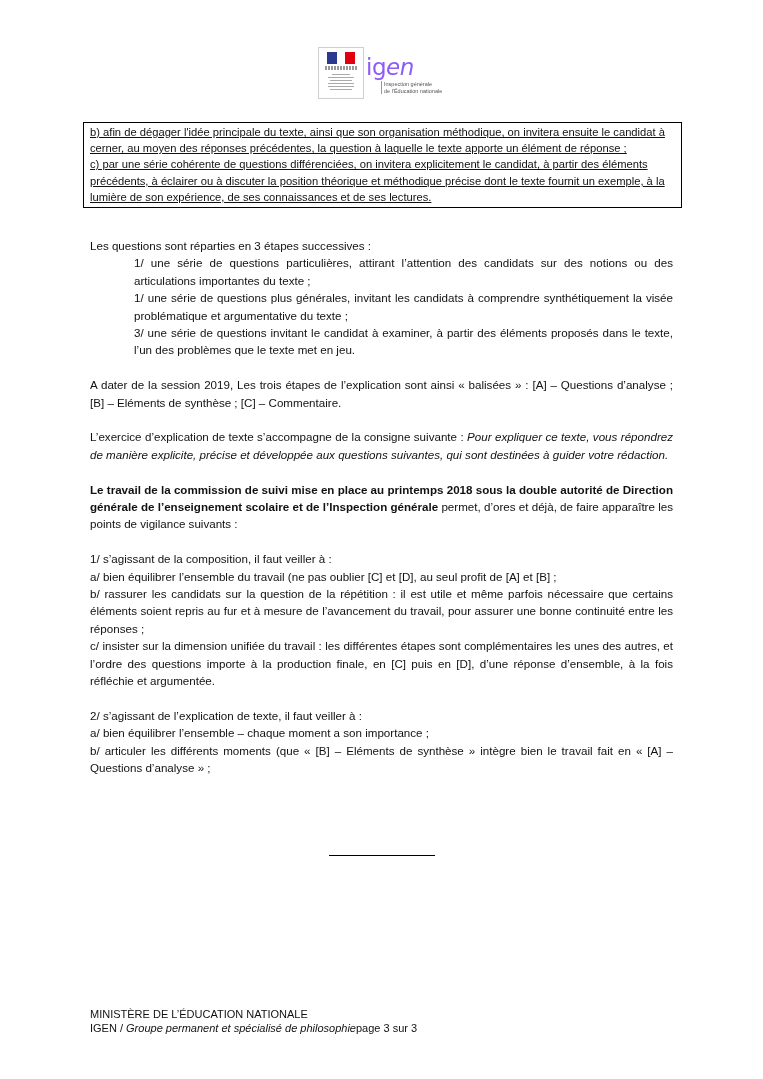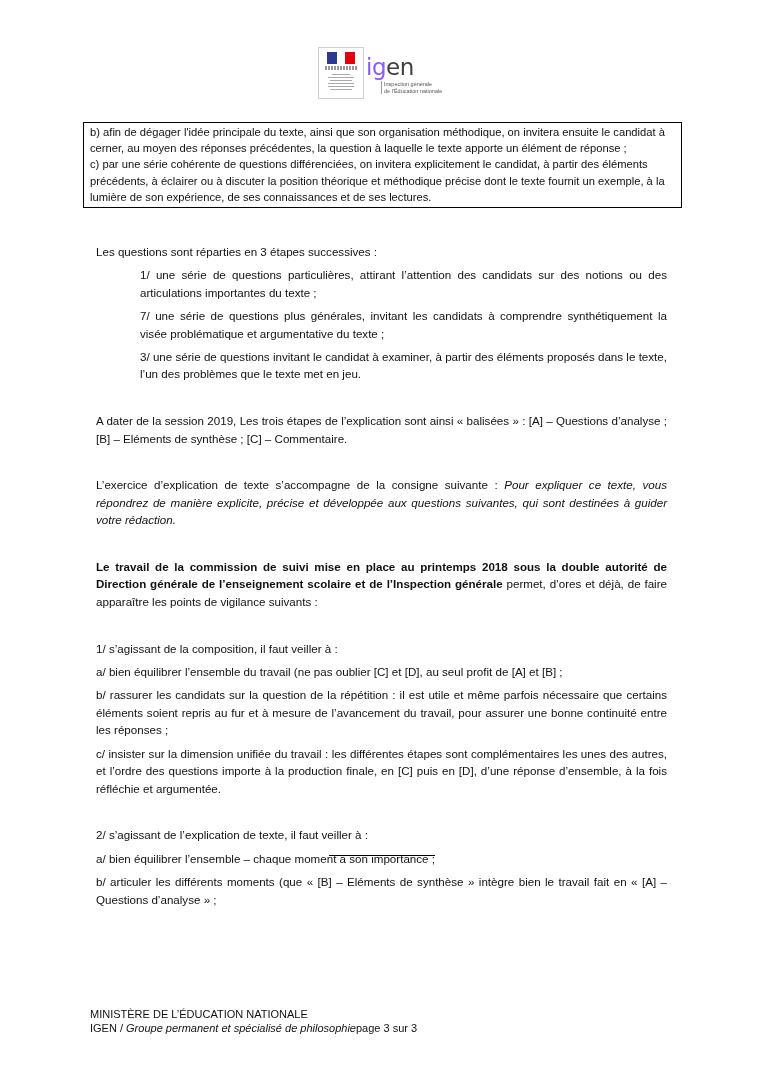--- a/index.html
+++ b/index.html
@@ -23,41 +23,41 @@
       background: repeating-linear-gradient(90deg, #999 0 2px, transparent 2px 3px); }
     .logo-rf .min-lines { position: absolute; left: 7px; top: 26px; width: 30px; }
     .logo-rf .min-lines span { display: block; height: 1px; margin: 0 auto 2px; background: #aaa; }
 
     .logo-igen { position: absolute; left: 366px; top: 56px; }
     .logo-igen .word {
       font-family: "DejaVu Sans", sans-serif; font-size: 23px; line-height: 23px;
       letter-spacing: -0.5px;
     }
     .logo-igen .word .ig { color: #8b5cf6; }
-    .logo-igen .word .en { color: #404040; }
+    .logo-igen .word .en { color: #8b5cf6; font-style: italic; }
     .logo-igen .sub {
       position: absolute; left: 15px; top: 25px; width: 80px;
       border-left: 1px solid #999; padding-left: 2px;
       font-size: 5.5px; line-height: 6.5px; color: #555; white-space: nowrap;
     }
 
     
     .boxed {
       position: absolute; left: 83px; top: 122px; width: 585px;
       border: 1px solid #000; padding: 1px 6px 2px 6px;
-      font-size: 11.2px; line-height: 16.2px; color: #111;
+      font-size: 11.2px; line-height: 16.2px; color: #111; text-decoration: underline;
     }
     .boxed p { margin: 0; }
 
     
     .body-text {
       position: absolute; left: 90px; top: 237px; width: 583px;
       font-size: 11.6px; line-height: 17.4px; color: #111;
     }
-    .body-text p { margin: 6px; text-align: justify; }
+    .body-text p { margin: 0; text-align: justify; }
     .body-text .gap { height: 17.4px; }
     .body-text .indent { padding-left: 44px; }
     .body-text em { font-style: italic; }
     .body-text strong { font-weight: bold; }
 
     .rule {
       position: absolute; left: 329px; top: 855px; width: 106px; height: 0;
       border-top: 1px solid #000;
     }
 
@@ -101,21 +101,21 @@
   </div>
 
   <div class="boxed">
     <p>b) afin de dégager l'idée principale du texte, ainsi que son organisation méthodique, on invitera ensuite le candidat à cerner, au moyen des réponses précédentes, la question à laquelle le texte  apporte un élément de réponse ;</p>
     <p>c) par une série cohérente de questions différenciées, on invitera explicitement le candidat, à partir des éléments précédents, à éclairer ou à discuter la position théorique et méthodique précise dont le texte fournit un exemple, à la lumière de son expérience, de ses connaissances et de ses lectures.</p>
   </div>
 
   <div class="body-text">
     <p>Les questions sont réparties en 3 étapes successives :</p>
     <p class="indent">1/ une série de questions particulières, attirant l’attention des candidats sur des notions ou des articulations importantes du texte ;</p>
-    <p class="indent">7/ une série de questions plus générales, invitant les candidats à comprendre synthétiquement la visée problématique et argumentative du texte ;</p>
+    <p class="indent">1/ une série de questions plus générales, invitant les candidats à comprendre synthétiquement la visée problématique et argumentative du texte ;</p>
     <p class="indent">3/ une série de questions invitant le candidat à examiner, à partir des éléments proposés dans le texte, l’un des problèmes que le texte met en jeu.</p>
     <div class="gap"></div>
 
     <p>A dater de la session 2019, Les trois étapes de l’explication sont ainsi « balisées » : [A] – Questions d’analyse ; [B] – Eléments de synthèse ; [C] – Commentaire.</p>
     <div class="gap"></div>
 
     <p><span>L’exercice d’explication de texte s’accompagne de la consigne suivante : </span><em>Pour expliquer ce texte, vous répondrez de manière explicite, précise et développée aux questions suivantes, qui sont destinées à guider votre rédaction.</em></p>
     <div class="gap"></div>
 
     <p><strong>Le travail de la commission de suivi mise en place au printemps 2018 sous la double autorité de Direction générale de l’enseignement scolaire et de l’Inspection générale</strong><span> permet, d’ores et déjà, de faire apparaître les points de vigilance suivants :</span></p>

